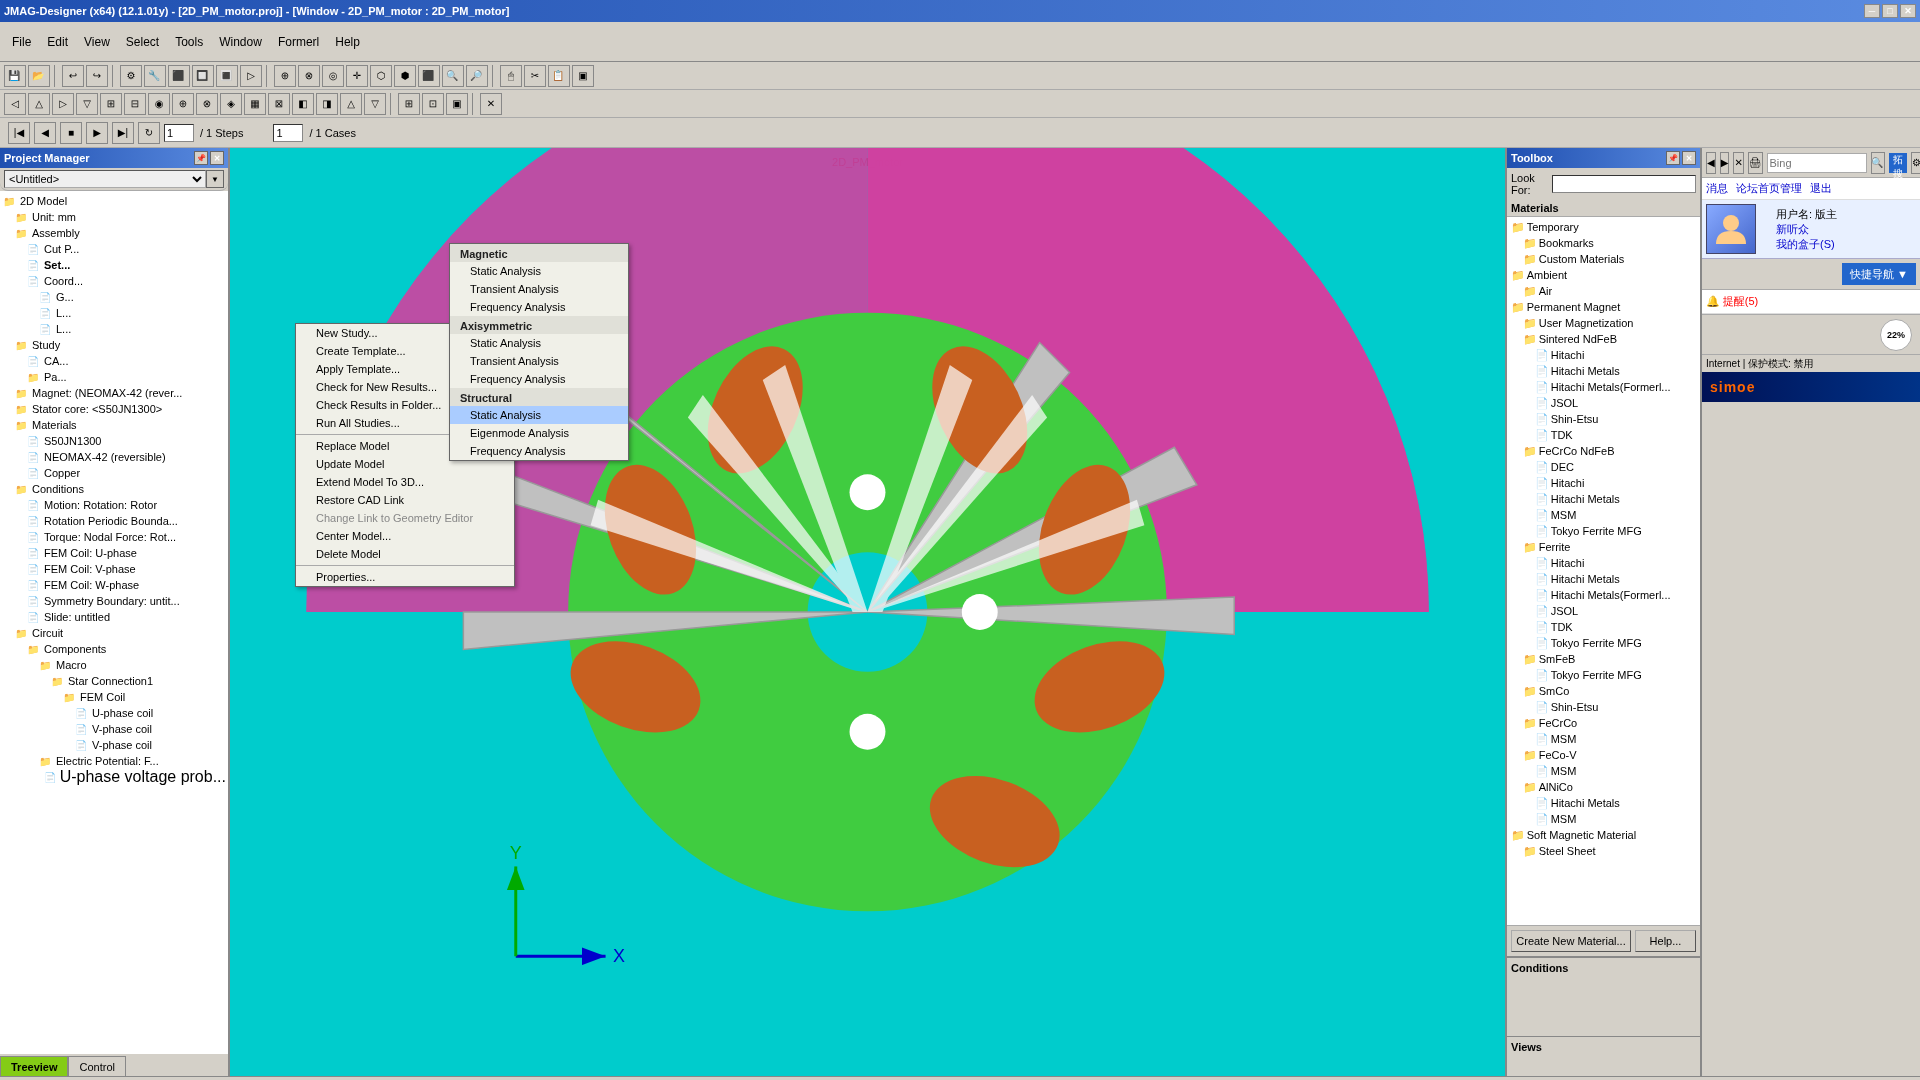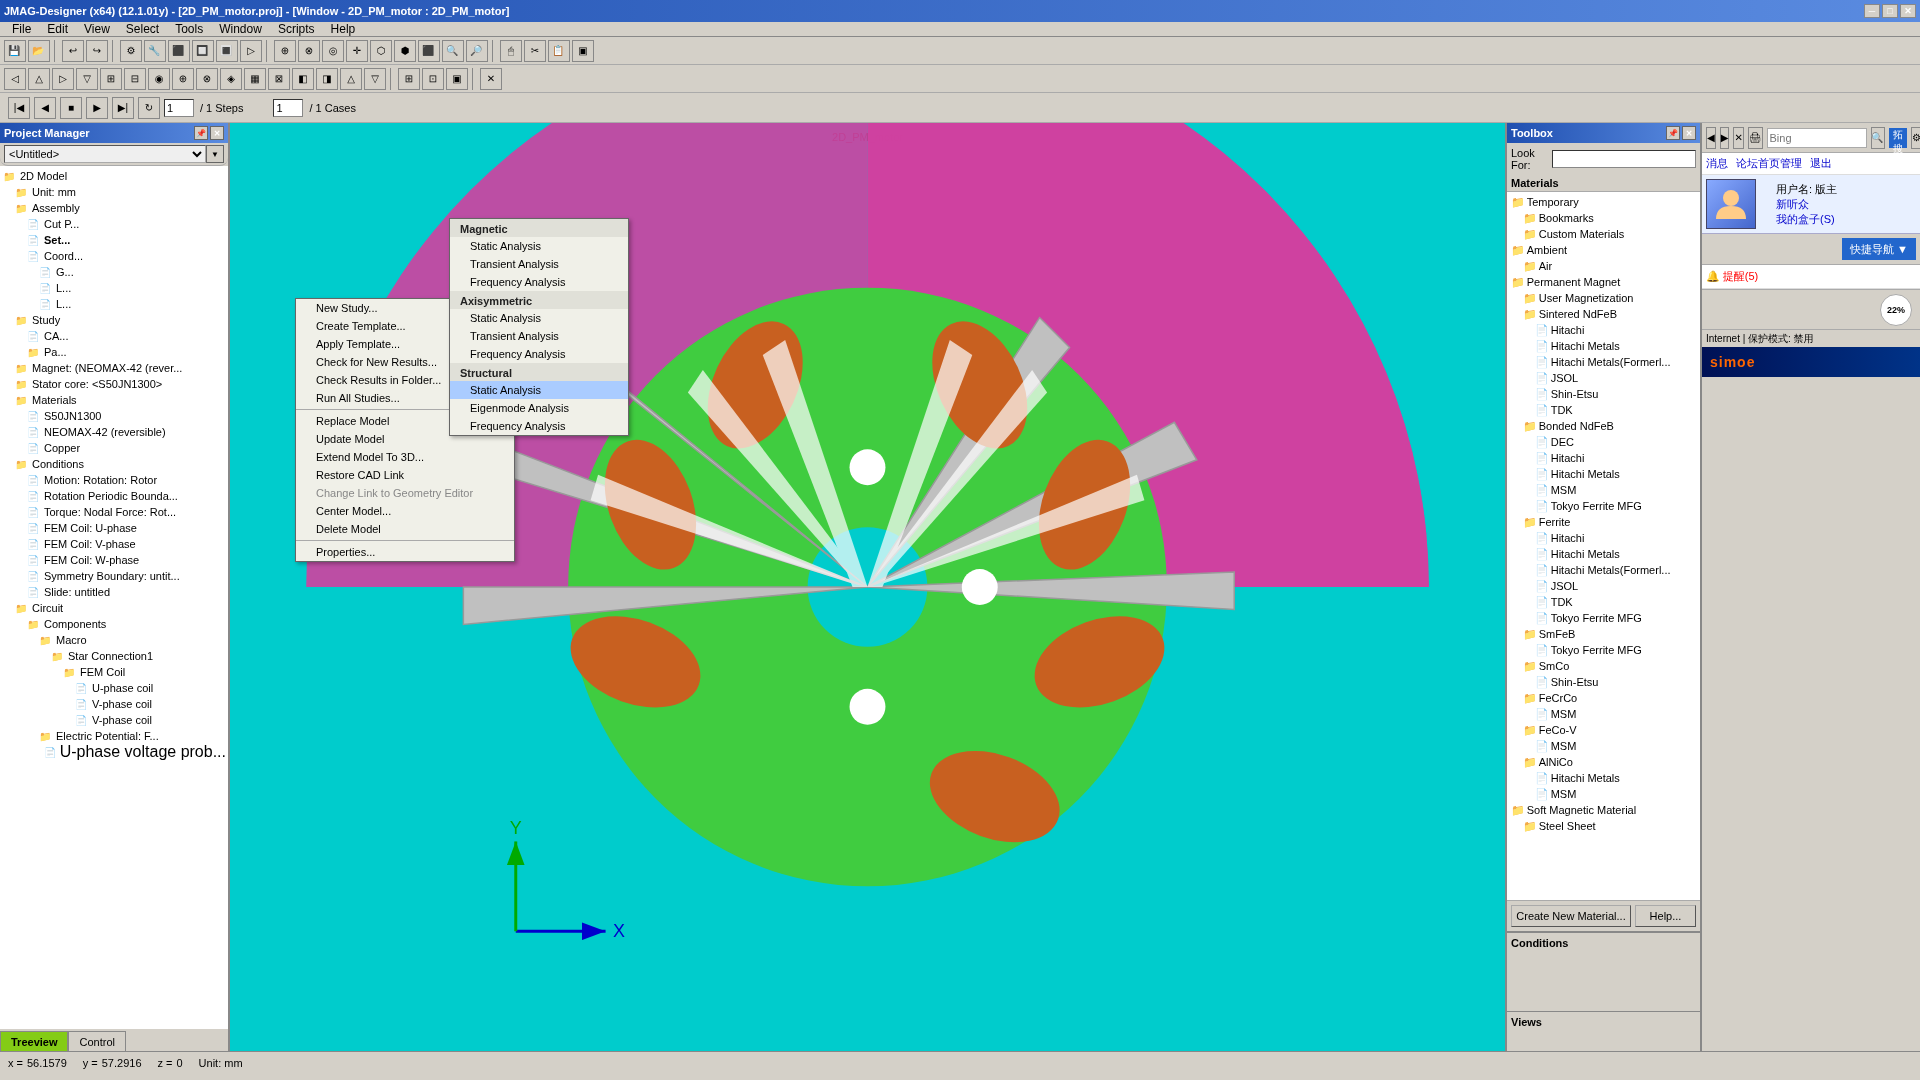--- a/index.html
+++ b/index.html
@@ -22,21 +22,21 @@
       width: 16px; height: 14px;
       background: #d4d0c8;
       border: 1px solid #888;
       font-size: 9px;
       display: flex; align-items: center; justify-content: center;
       cursor: pointer;
     }
 
     
     .menu-bar {
-      height: 15px;
+      height: 40px;
       background: #d4d0c8;
       border-bottom: 1px solid #888;
       display: flex;
       align-items: center;
       padding: 0 4px;
     }
     .menu-item {
       padding: 2px 8px;
       cursor: pointer;
       font-size: 12px;
@@ -376,21 +376,21 @@
   </div>
 </div>
 
 <div class="menu-bar">
   <span class="menu-item">File</span>
   <span class="menu-item">Edit</span>
   <span class="menu-item">View</span>
   <span class="menu-item">Select</span>
   <span class="menu-item">Tools</span>
   <span class="menu-item">Window</span>
-  <span class="menu-item">Scripts</span>
+  <span class="menu-item">Formerl</span>
   <span class="menu-item">Help</span>
 </div>
 
 <div class="toolbar">
   <div class="tb-btn">💾</div>
   <div class="tb-btn">📂</div>
   <div class="tb-sep"></div>
   <div class="tb-btn">↩</div>
   <div class="tb-btn">↪</div>
   <div class="tb-sep"></div>
@@ -879,21 +879,21 @@
             <span>Shin-Etsu</span>
           </div>
           <div class="mat-item">
             <span style="display: inline-block; width: 26px;"></span>
             <span style="margin-right: 2px;">📄</span>
             <span>TDK</span>
           </div>
           <div class="mat-item">
             <span style="display: inline-block; width: 14px;"></span>
             <span style="margin-right: 2px; color: rgb(139, 69, 19);">📁</span>
-            <span>Bonded NdFeB</span>
+            <span>FeCrCo NdFeB</span>
           </div>
           <div class="mat-item">
             <span style="display: inline-block; width: 26px;"></span>
             <span style="margin-right: 2px;">📄</span>
             <span>DEC</span>
           </div>
           <div class="mat-item">
             <span style="display: inline-block; width: 26px;"></span>
             <span style="margin-right: 2px;">📄</span>
             <span>Hitachi</span>

